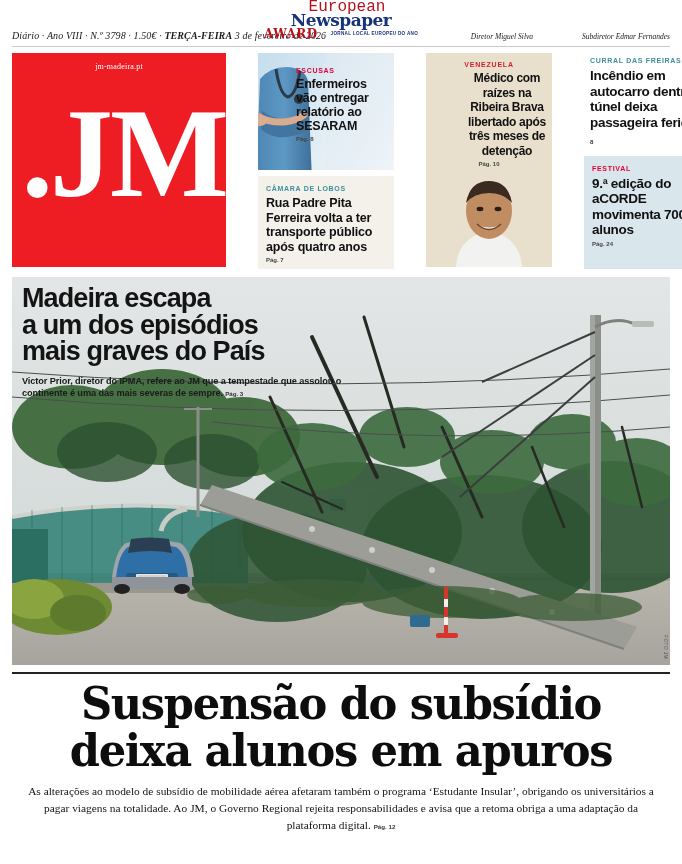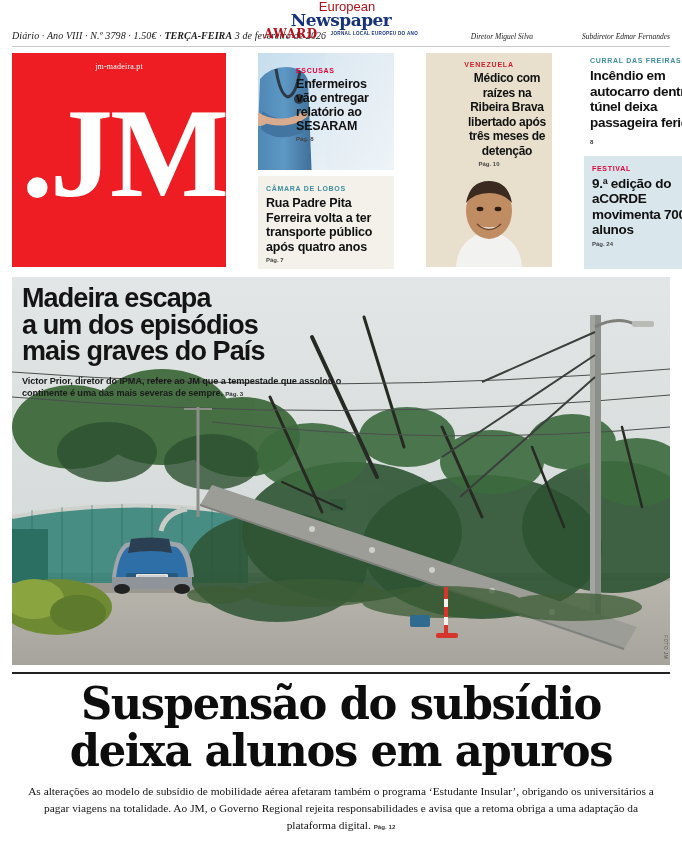--- a/index.html
+++ b/index.html
@@ -42,22 +42,22 @@
 
   .award {
     position: absolute;
     left: 50%;
     transform: translateX(-50%);
     top: 2px;
     text-align: center;
     width: 250px;
   }
   .award-euro {
-    font-family: Liberation Sans, sans-serif;
-    font-size: 13px;
+    font-family: Liberation Mono, monospace;
+    font-size: 16px;
     color: #b5121b;
     line-height: 10px;
     margin-left: 12px;
   }
   .award-news {
     font-family: "DejaVu Serif", serif;
     font-weight: bold;
     font-size: 17px;
     color: #16337a;
     line-height: 16px;

